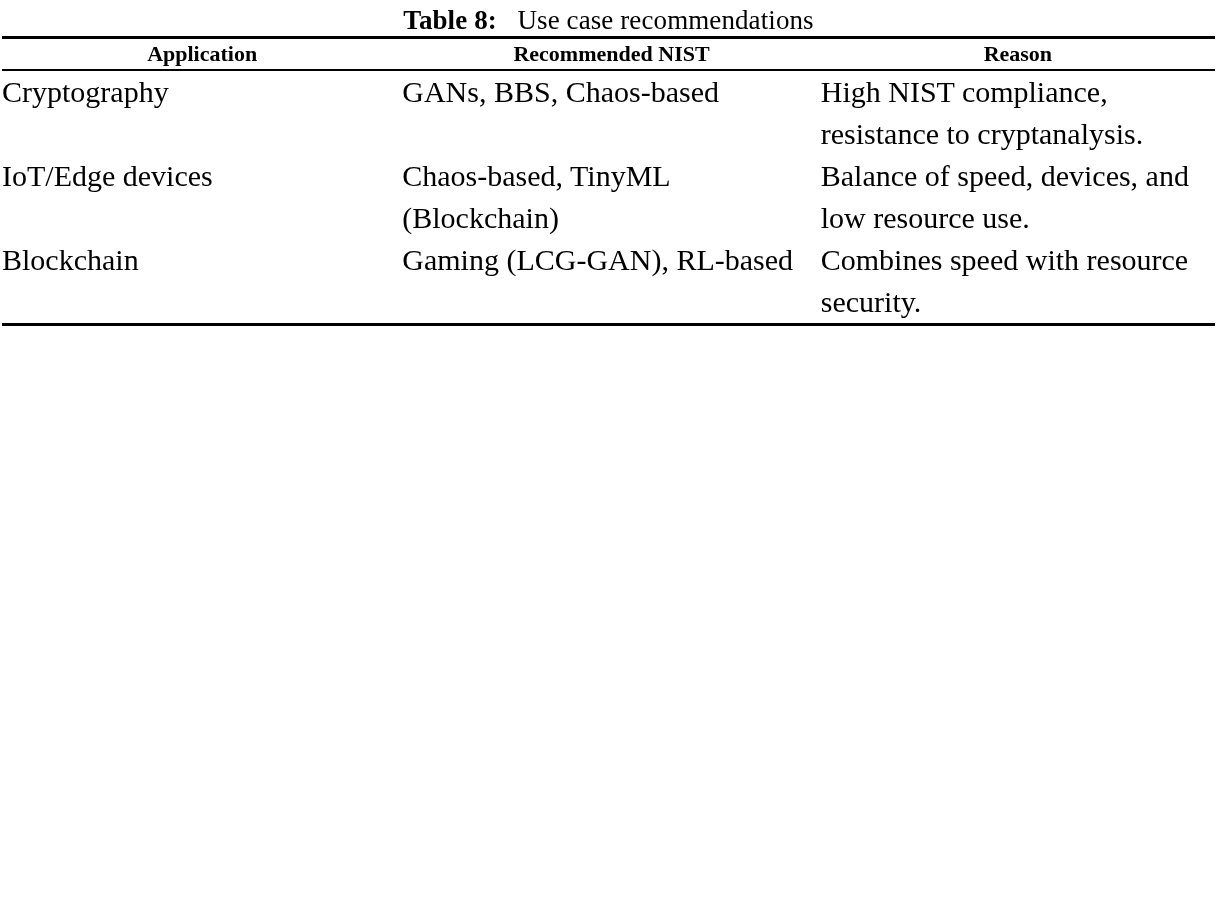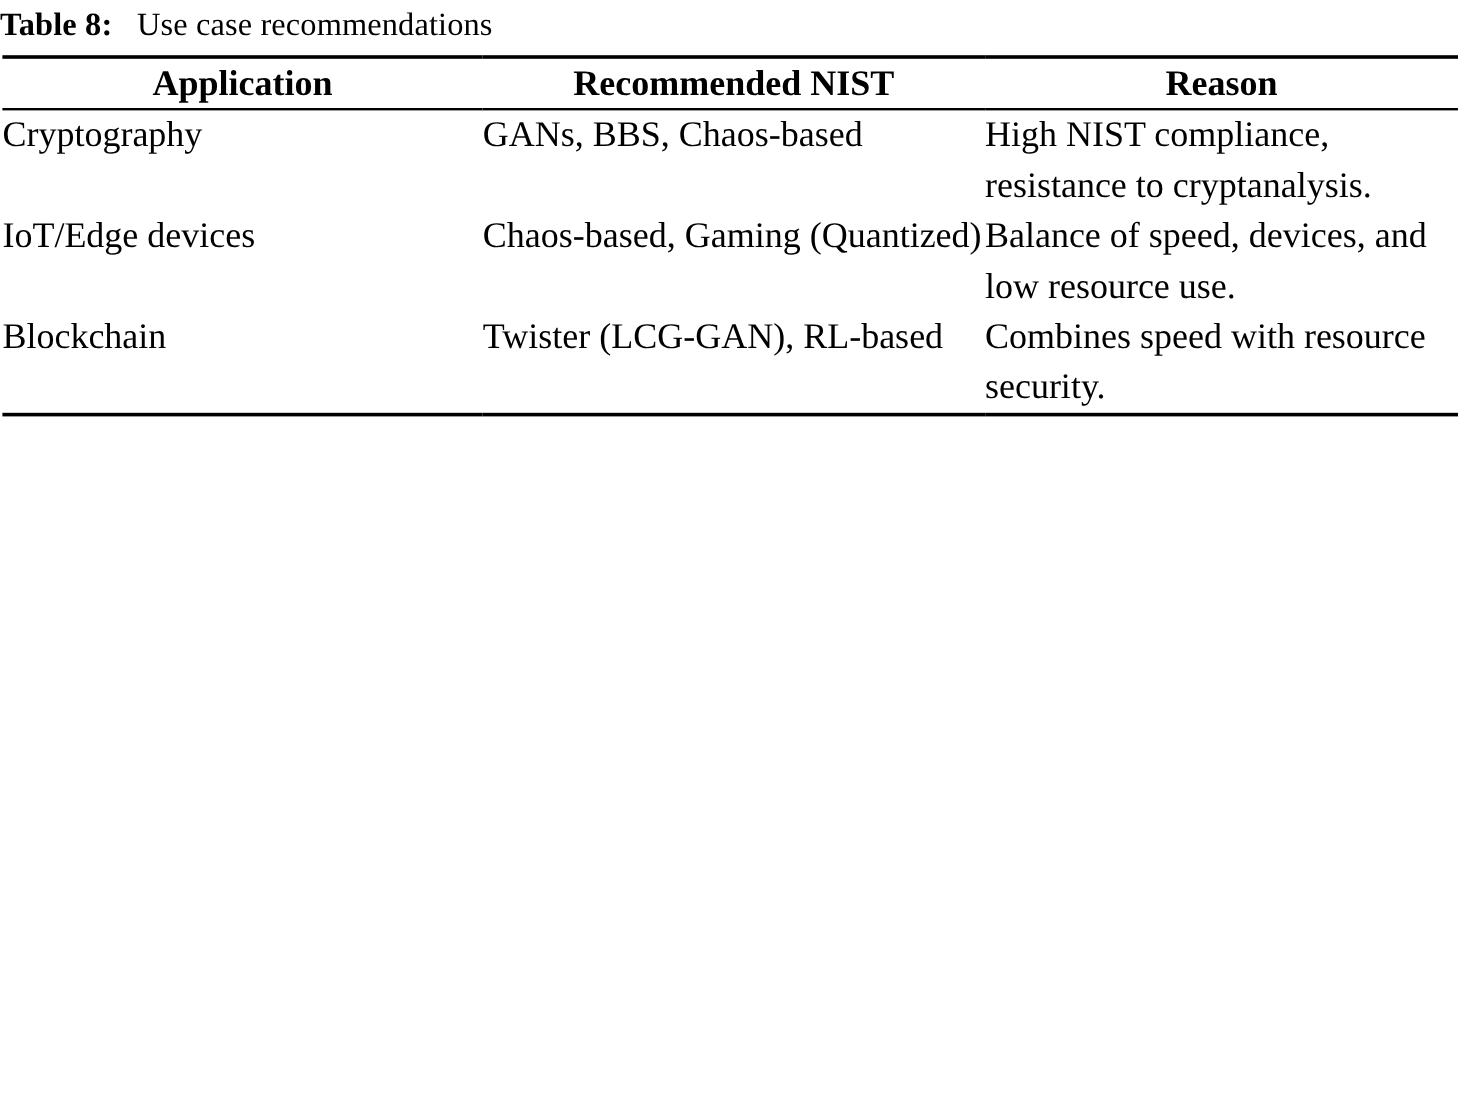--- a/index.html
+++ b/index.html
@@ -14,25 +14,24 @@
     color: #000000;
     overflow: hidden;
   }
   .page {
     width: 1217px;
     height: 912px;
     box-sizing: border-box;
     position: relative;
   }
   .caption {
-    text-align: left;
+    text-align: center;
     font-size: 27px;
     line-height: 1.1;
     padding-top: 6px;
-    padding-bottom: 10px;
     letter-spacing: 0.1px;
   }
   .caption .caption-label {
     font-weight: bold;
   }
   .caption .caption-text {
     font-weight: normal;
   }
   table.tbl {
     border-collapse: collapse;
@@ -54,21 +53,21 @@
     border-top: 3px solid #000;
   }
   .ruler-row td {
     height: 0;
     line-height: 0;
     font-size: 0;
     padding: 0;
   }
   th.hcell {
     font-weight: bold;
-    font-size: 30px;
+    font-size: 22px;
     line-height: 1.38;
     text-align: center;
     padding-top: 14px;
     padding-bottom: 14px;
   }
   td.bcell {
     font-size: 30px;
     line-height: 1.40;
     padding-top: 8px;
     padding-bottom: 8px;
@@ -114,26 +113,26 @@
       </tr>
     </thead>
     <tbody>
       <tr class="row-pad-top">
         <td class="bcell">Cryptography</td>
         <td class="bcell">GANs, BBS, Chaos-based</td>
         <td class="bcell">High NIST compliance, resistance to cryptanalysis.</td>
       </tr>
       <tr>
         <td class="bcell">IoT/Edge devices</td>
-        <td class="bcell">Chaos-based, Gaming (Quantized)</td>
+        <td class="bcell">Chaos-based, TinyML (Blockchain)</td>
         <td class="bcell">Balance of speed, devices, and low resource use.</td>
       </tr>
       <tr class="row-pad-bot">
         <td class="bcell">Blockchain</td>
-        <td class="bcell">Twister (LCG-GAN), RL-based</td>
+        <td class="bcell">Gaming (LCG-GAN), RL-based</td>
         <td class="bcell">Combines speed with resource security.</td>
       </tr>
       <tr class="ruler-row rule-bot">
         <td></td>
           <td></td>
           <td></td>
       </tr>
     </tbody>
   </table>
 

